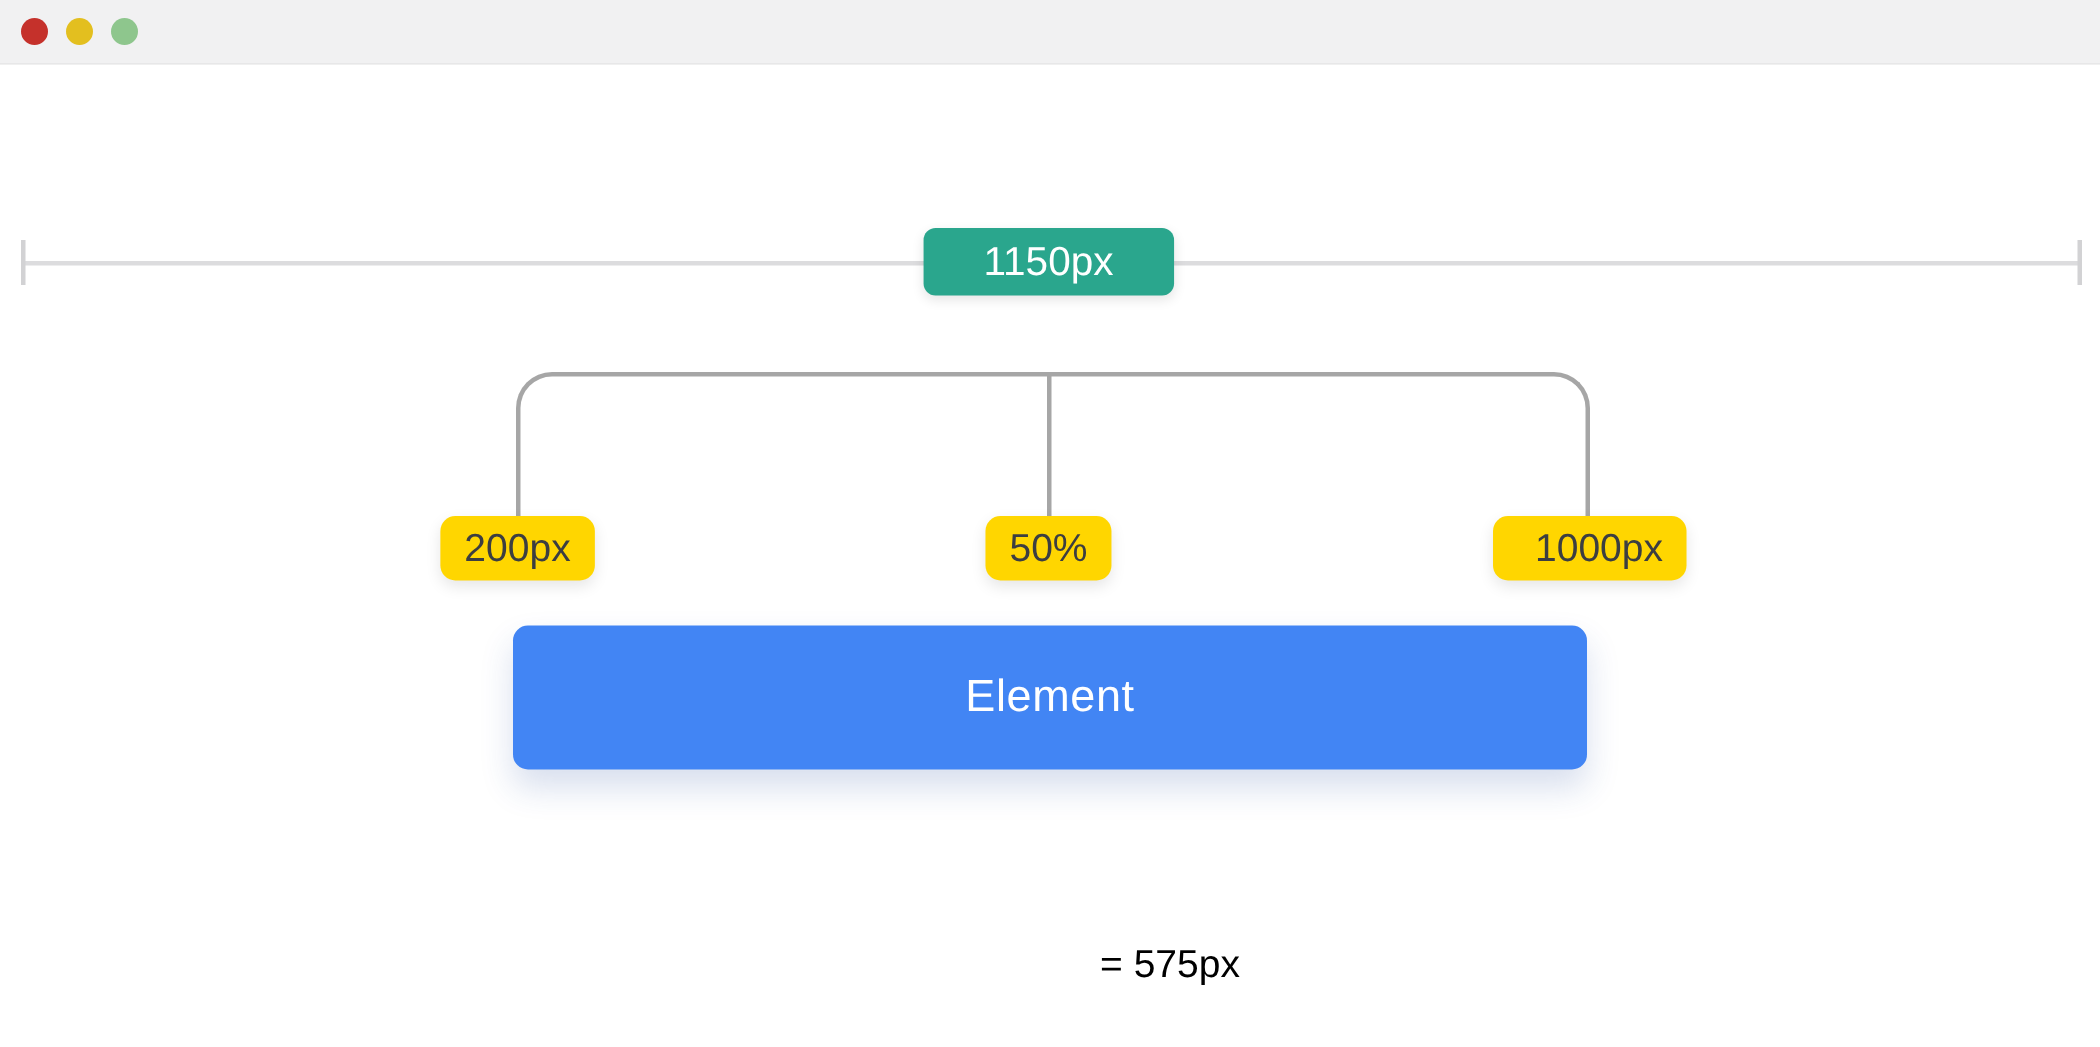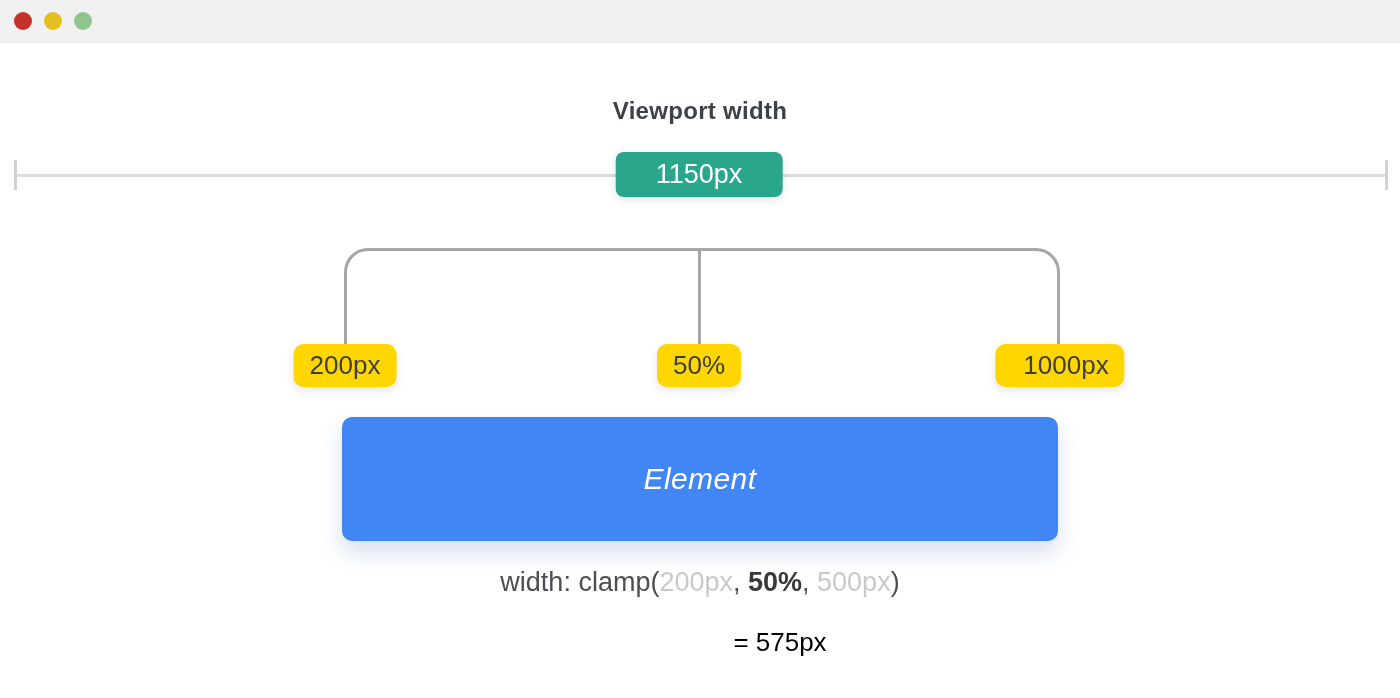--- a/index.html
+++ b/index.html
@@ -105,28 +105,27 @@
     box-sizing: border-box;
   }
   .marker-badge.min       { left: 345px; }
   .marker-badge.preferred { left: 699px; }
   .marker-badge.max       { left: 1060px; padding-left: 28px; }
 
   
   .element-box {
     position: absolute;
     left: 342px; top: 417px;
-    width: 716px; height: 124px;
+    width: 716px; height: 96px;
     background: #4285f4;
     border-radius: 10px;
     box-shadow: 0 12px 22px rgba(40,80,160,0.18);
     display: flex;
     align-items: center;
     justify-content: center;
-    font-style: italic;
   }
   .element-label {
     color: #ffffff;
     font-size: 30px;
     font-weight: 500;
     letter-spacing: 0.4px;
   }
 
   
   .formula {
@@ -154,35 +153,33 @@
 <body>
 
 <div class="stage">
 
   <div class="titlebar">
     <span class="dot close"></span>
     <span class="dot minimize"></span>
     <span class="dot zoom"></span>
   </div>
 
-  <div class="diagram-title">Viewport width</div>
 
   <div class="measure-line"></div>
   <div class="measure-cap left"></div>
   <div class="measure-cap right"></div>
   <div class="viewport-badge">1150px</div>
 
   <div class="bracket"></div>
   <div class="bracket-stem"></div>
 
   <div class="marker-badge min">200px</div>
   <div class="marker-badge preferred">50%</div>
   <div class="marker-badge max">1000px</div>
 
   <div class="element-box">
     <span class="element-label">Element</span>
   </div>
 
-  <div class="formula"><span>width: clamp(</span><span class="muted">200px</span><span>, </span><span class="strong">50%</span><span>, </span><span class="muted">500px</span><span>)</span></div>
 
   <div class="result">= 575px</div>
 
 </div>
 
 </body></html>

